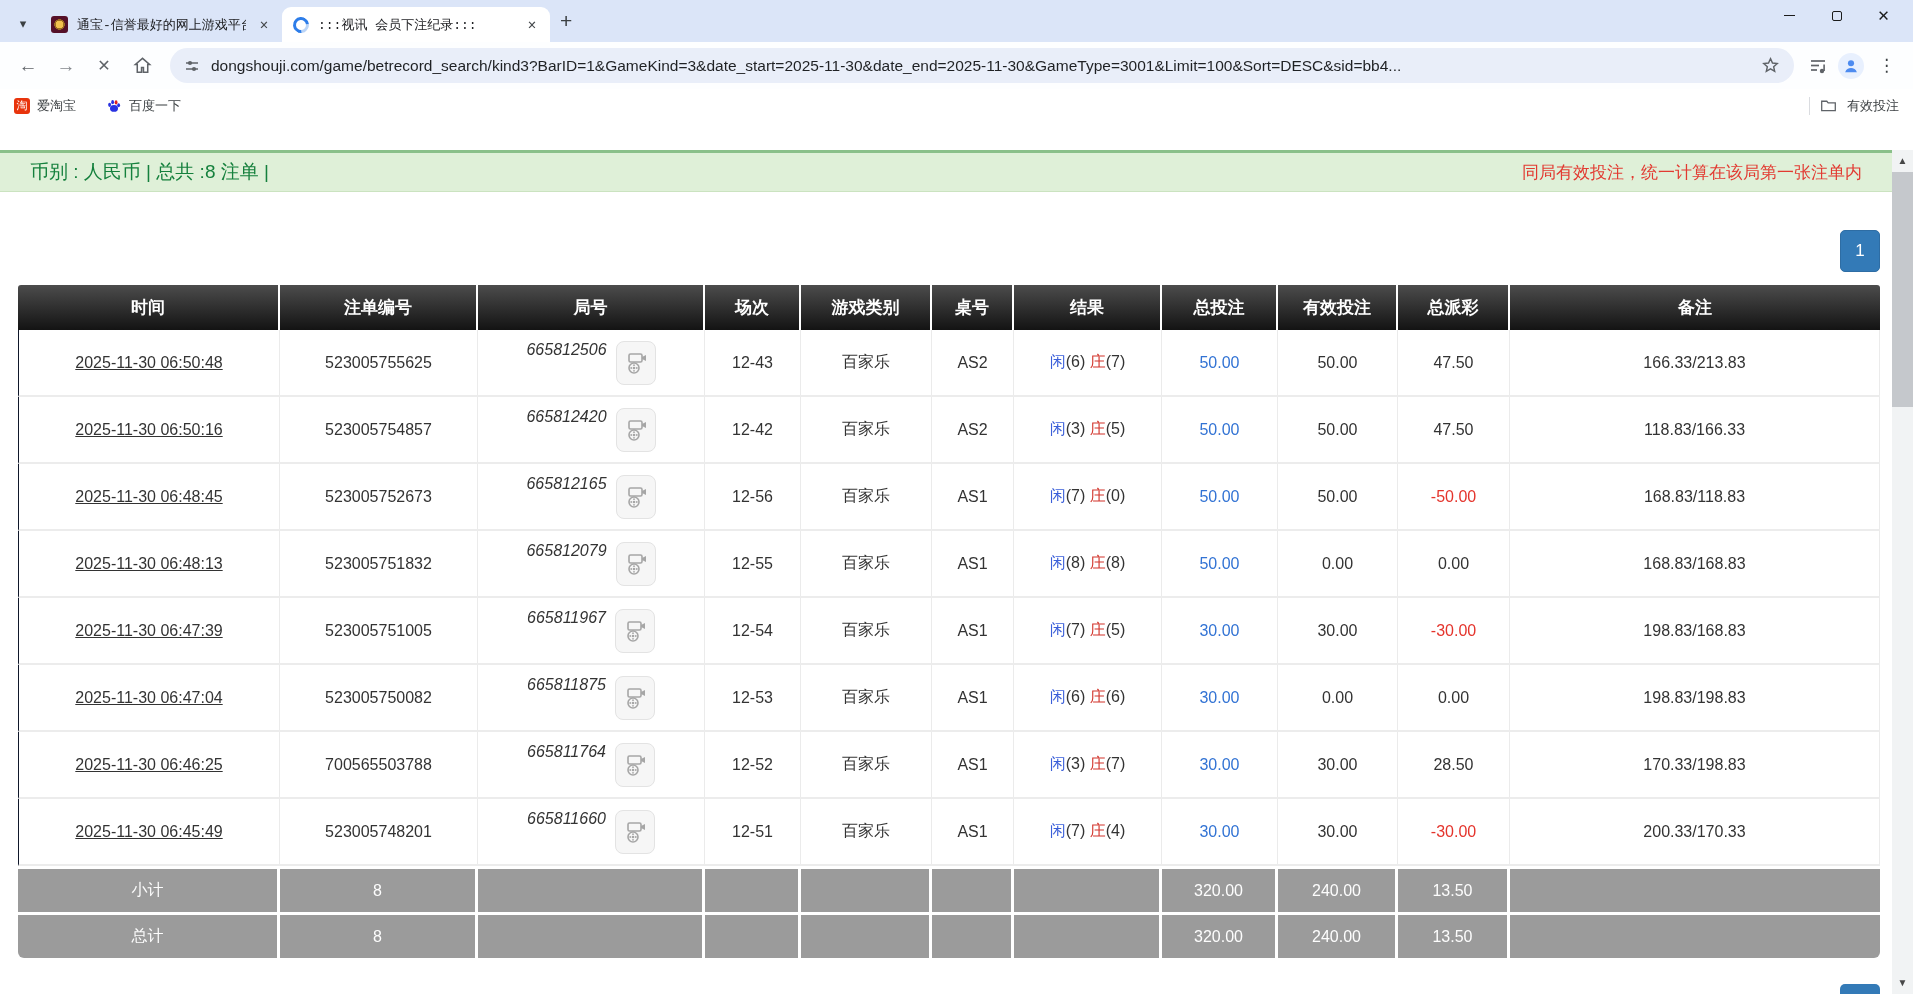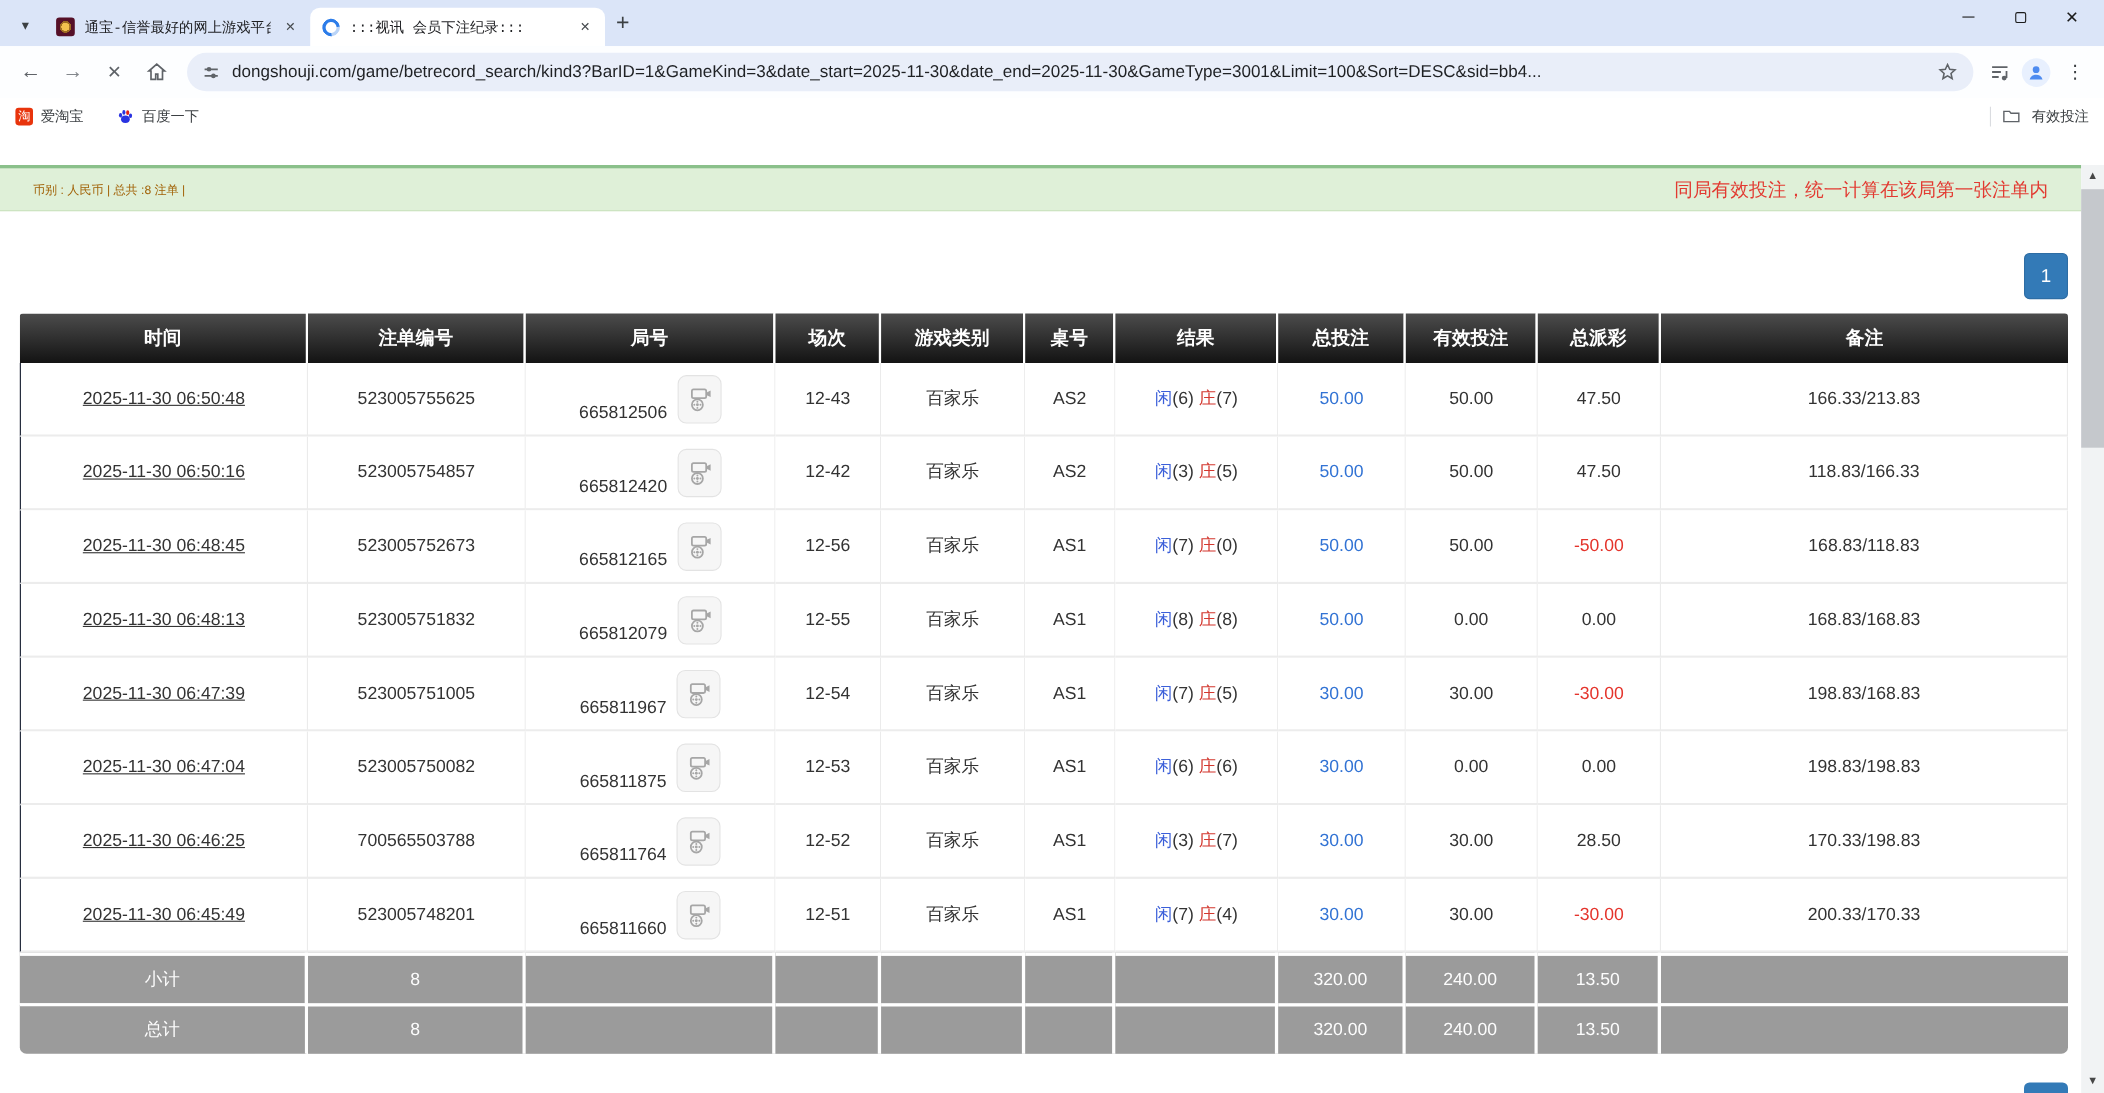--- a/index.html
+++ b/index.html
@@ -37,21 +37,21 @@
   
   .bookmarks { height:33px; background:#fff; display:flex; align-items:center; padding:0 14px; font-size:13px; color:#3c4043; flex-shrink:0; }
   .bm { display:flex; gap:7px; align-items:center; margin-right:30px; }
   .bm-taobao-ic { width:16px; height:16px; border-radius:3px; background:#e8340c; color:#fff; font-size:11px; display:flex; align-items:center; justify-content:center; }
   .bm-right { margin-left:auto; display:flex; align-items:center; gap:10px; }
   .bm-divider { width:1px; height:18px; background:#dadce0; }
 
   
   .page { position:relative; flex:1; background:#fff; overflow:hidden; }
   .alert { margin:28px 21px 0 0; height:42px; background:#dff0d8; border-top:3px solid #8ac08a; border-bottom:1px solid #cbe3c0; display:flex; align-items:center; justify-content:space-between; padding:0 30px 0 30px; }
-  .alert-left { color:#a16207; font-size:11px; }
+  .alert-left { color:#15803d; font-size:19px; }
   .alert-right { color:#e23a31; font-size:17px; }
 
   .pager-top { margin:38px 33px 0 0; display:flex; justify-content:flex-end; }
   .page-btn { width:40px; height:42px; background:#337ab7; border:1px solid #2e6da4; border-radius:5px; color:#fff; font-size:17px; display:flex; align-items:center; justify-content:center; }
 
   table { margin:13px 33px 0 18px; width:1862px; border-collapse:separate; border-spacing:0; table-layout:fixed; }
   thead th { height:45px; background:linear-gradient(#4c4c4c, #131313); color:#fff; font-size:17px; font-weight:bold; border-right:2px solid #fff; text-align:center; }
   thead th:last-child { border-right:none; }
   thead th:first-child { border-radius:3px 0 0 0; }
   thead th:last-child { border-radius:0 3px 0 0; }
@@ -60,21 +60,21 @@
   tbody td:last-child { border-right:1px solid #ebebeb; }
   tfoot td { height:46px; background:#9b9b9b; color:#fdfdfd; font-size:16px; text-align:center; border-top:3px solid #fff; border-right:3px solid #fff; }
   tfoot td:last-child { border-right:none; }
   tfoot tr:last-child td:first-child { border-radius:0 0 0 6px;margin-top:44px; }
   tfoot tr:last-child td:last-child { border-radius:0 0 6px 0; }
 
   .blue { color:#3273d4; }
   .player { color:#3b5fd9; }
   .banker { color:#d3382f; }
   .neg { color:#e4342c; }
-  .round-wrap { display:flex; align-items:flex-end; justify-content:center; gap:9px; }
+  .round-wrap { display:flex; align-items:flex-start; justify-content:center; gap:9px;font-style:italic; }
   .video-btn { width:40px; height:44px; background:#f6f6f6; border:1px solid #e3e3e3; border-radius:8px; display:flex; align-items:center; justify-content:center; }
 
   .bottom-sliver { position:absolute; bottom:0; right:33px; width:40px; height:10px; background:#337ab7; border-radius:5px 5px 0 0; }
 
   
   .scrollbar { position:absolute; top:28px; right:0; bottom:0; width:21px; background:#f1f3f4; display:flex; flex-direction:column; align-items:center; }
   .sb-arrow { height:22px; line-height:22px; font-size:10px; color:#474747; }
   .sb-thumb { width:21px; height:235px; background:#c5c8cc; }
   .sb-down { position:absolute; bottom:0; }
 </style>

